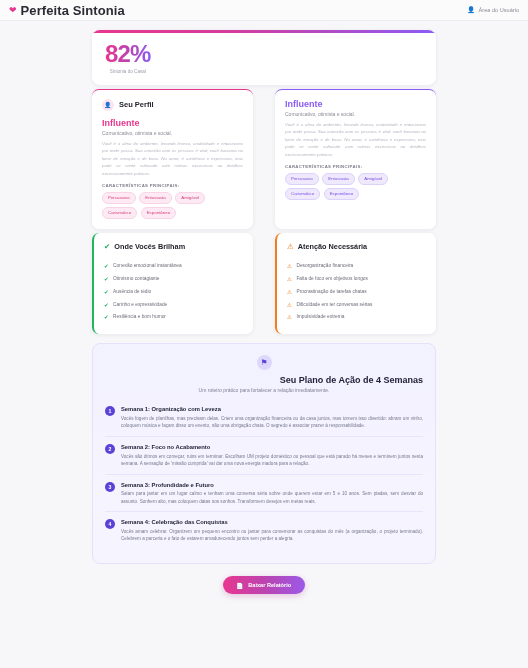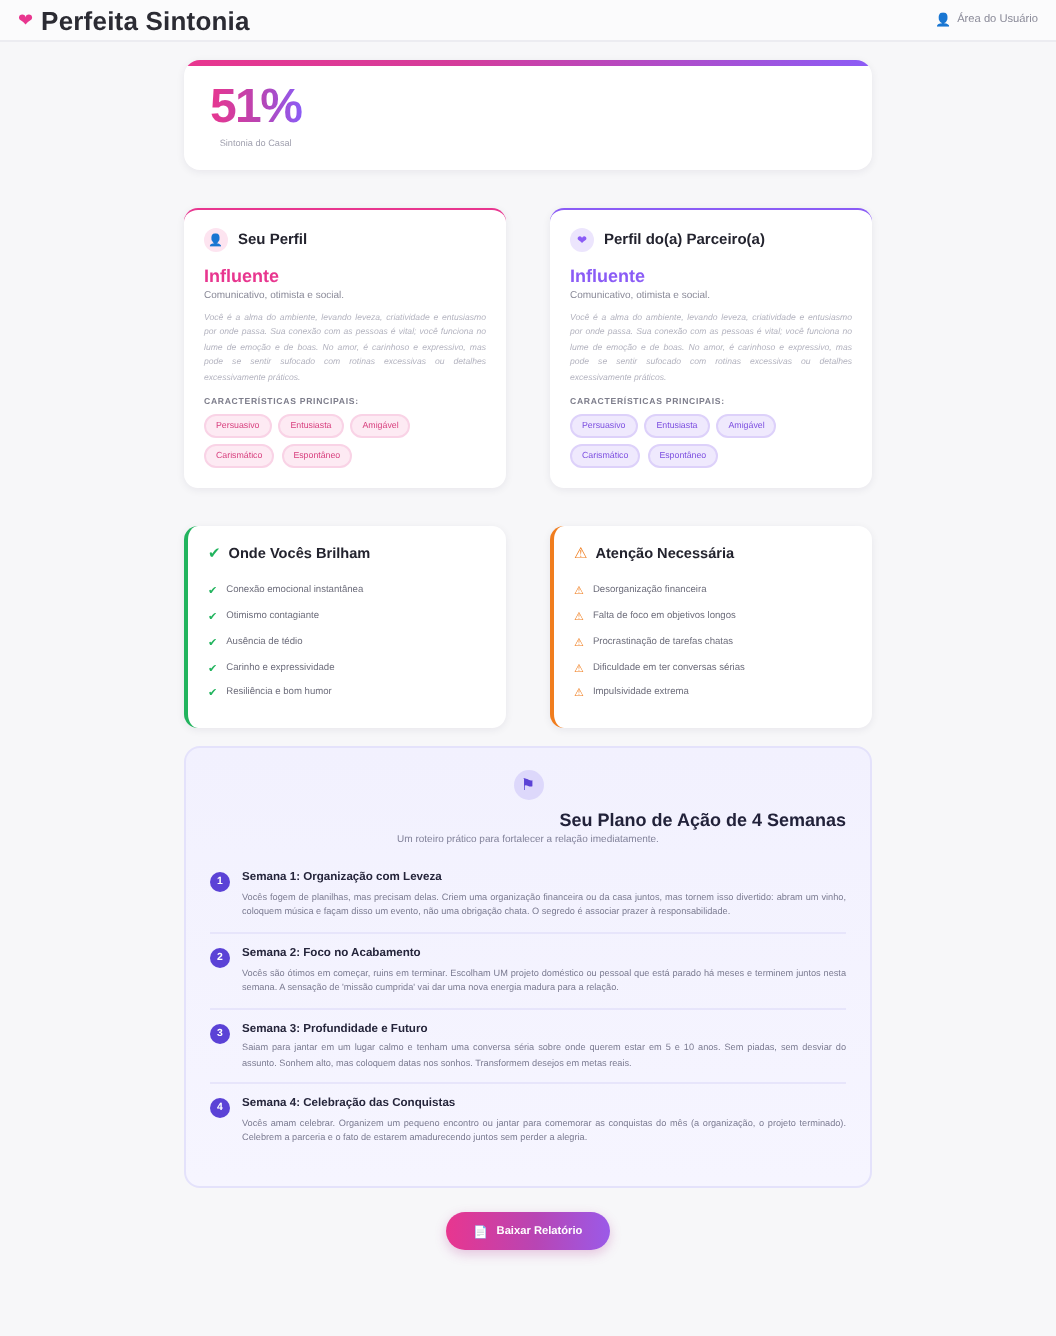--- a/index.html
+++ b/index.html
@@ -62,21 +62,21 @@
   .hero-sub .n2 { color: #8b5cf6; }
   .score-wrap { text-align: center; padding-right: 2px; }
   .score {
     font-size: 24px; font-weight: bold; letter-spacing: -.8px; line-height: 1;
     background: linear-gradient(90deg,#e8368f 0%,#b845b4 55%,#8b5cf6 100%);
     -webkit-background-clip: text; background-clip: text; color: transparent;
   }
   .score-label { font-size: 4.6px; color: #a0a0ae; margin-top: 3px; }
 
   
-  .row2 { display: flex; gap: 22px; margin-top: 19px; }
+  .row2 { display: flex; gap: 22px; margin-top: 4px; }
   .card {
     flex: 1 1 0; background: #fff; border-radius: 7px;
     box-shadow: 0 1px 4px rgba(30,20,60,.07);
     padding: 9px 10px 10px 10px; position: relative; overflow: hidden;
   }
   .card.pink  { border-top: 1.6px solid #e8368f; }
   .card.purp  { border-top: 1.6px solid #8b5cf6; }
   .card.green { border-left: 2px solid #22b45e; }
   .card.amber { border-left: 2px solid #f07d1e; }
 
@@ -174,21 +174,21 @@
     <span class="user-label">Área do Usuário</span>
   </div>
 </div>
 
 <div class="page">
 
   <div class="hero">
     <div class="hero-strip"></div>
     <div class="hero-body">
       <div class="score-wrap">
-        <div class="score">51%</div>
+        <div class="score">82%</div>
         <div class="score-label">Sintonia do Casal</div>
       </div>
     </div>
   </div>
 
   <div class="row2">
 
     <div class="card pink">
       <div class="card-head">
         <span class="avatar-ico pink">👤</span>
@@ -201,24 +201,20 @@
       <div class="chips">
         <span class="chip pink">Persuasivo</span>
         <span class="chip pink">Entusiasta</span>
         <span class="chip pink">Amigável</span>
         <span class="chip pink">Carismático</span>
         <span class="chip pink">Espontâneo</span>
       </div>
     </div>
 
     <div class="card purp">
-      <div class="card-head">
-        <span class="avatar-ico purp">❤</span>
-        <span class="card-title">Perfil do(a) Parceiro(a)</span>
-      </div>
       <div class="type-name purp">Influente</div>
       <div class="type-tag">Comunicativo, otimista e social.</div>
       <div class="type-desc">Você é a alma do ambiente, levando leveza, criatividade e entusiasmo por onde passa. Sua conexão com as pessoas é vital; você funciona no lume de emoção e de boas. No amor, é carinhoso e expressivo, mas pode se sentir sufocado com rotinas excessivas ou detalhes excessivamente práticos.</div>
       <div class="traits-label">CARACTERÍSTICAS PRINCIPAIS:</div>
       <div class="chips">
         <span class="chip purp">Persuasivo</span>
         <span class="chip purp">Entusiasta</span>
         <span class="chip purp">Amigável</span>
         <span class="chip purp">Carismático</span>
         <span class="chip purp">Espontâneo</span>

